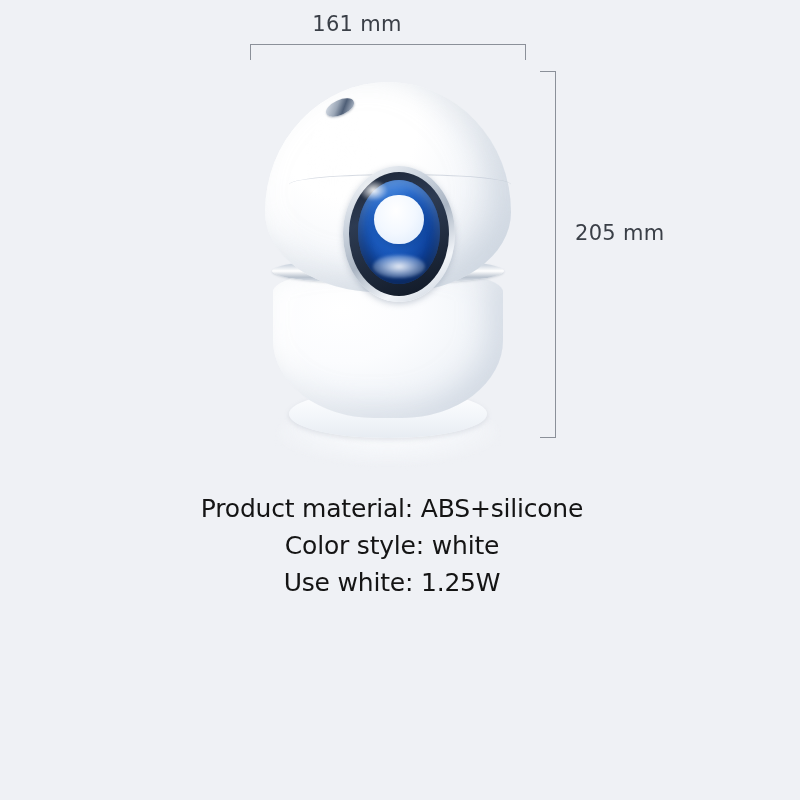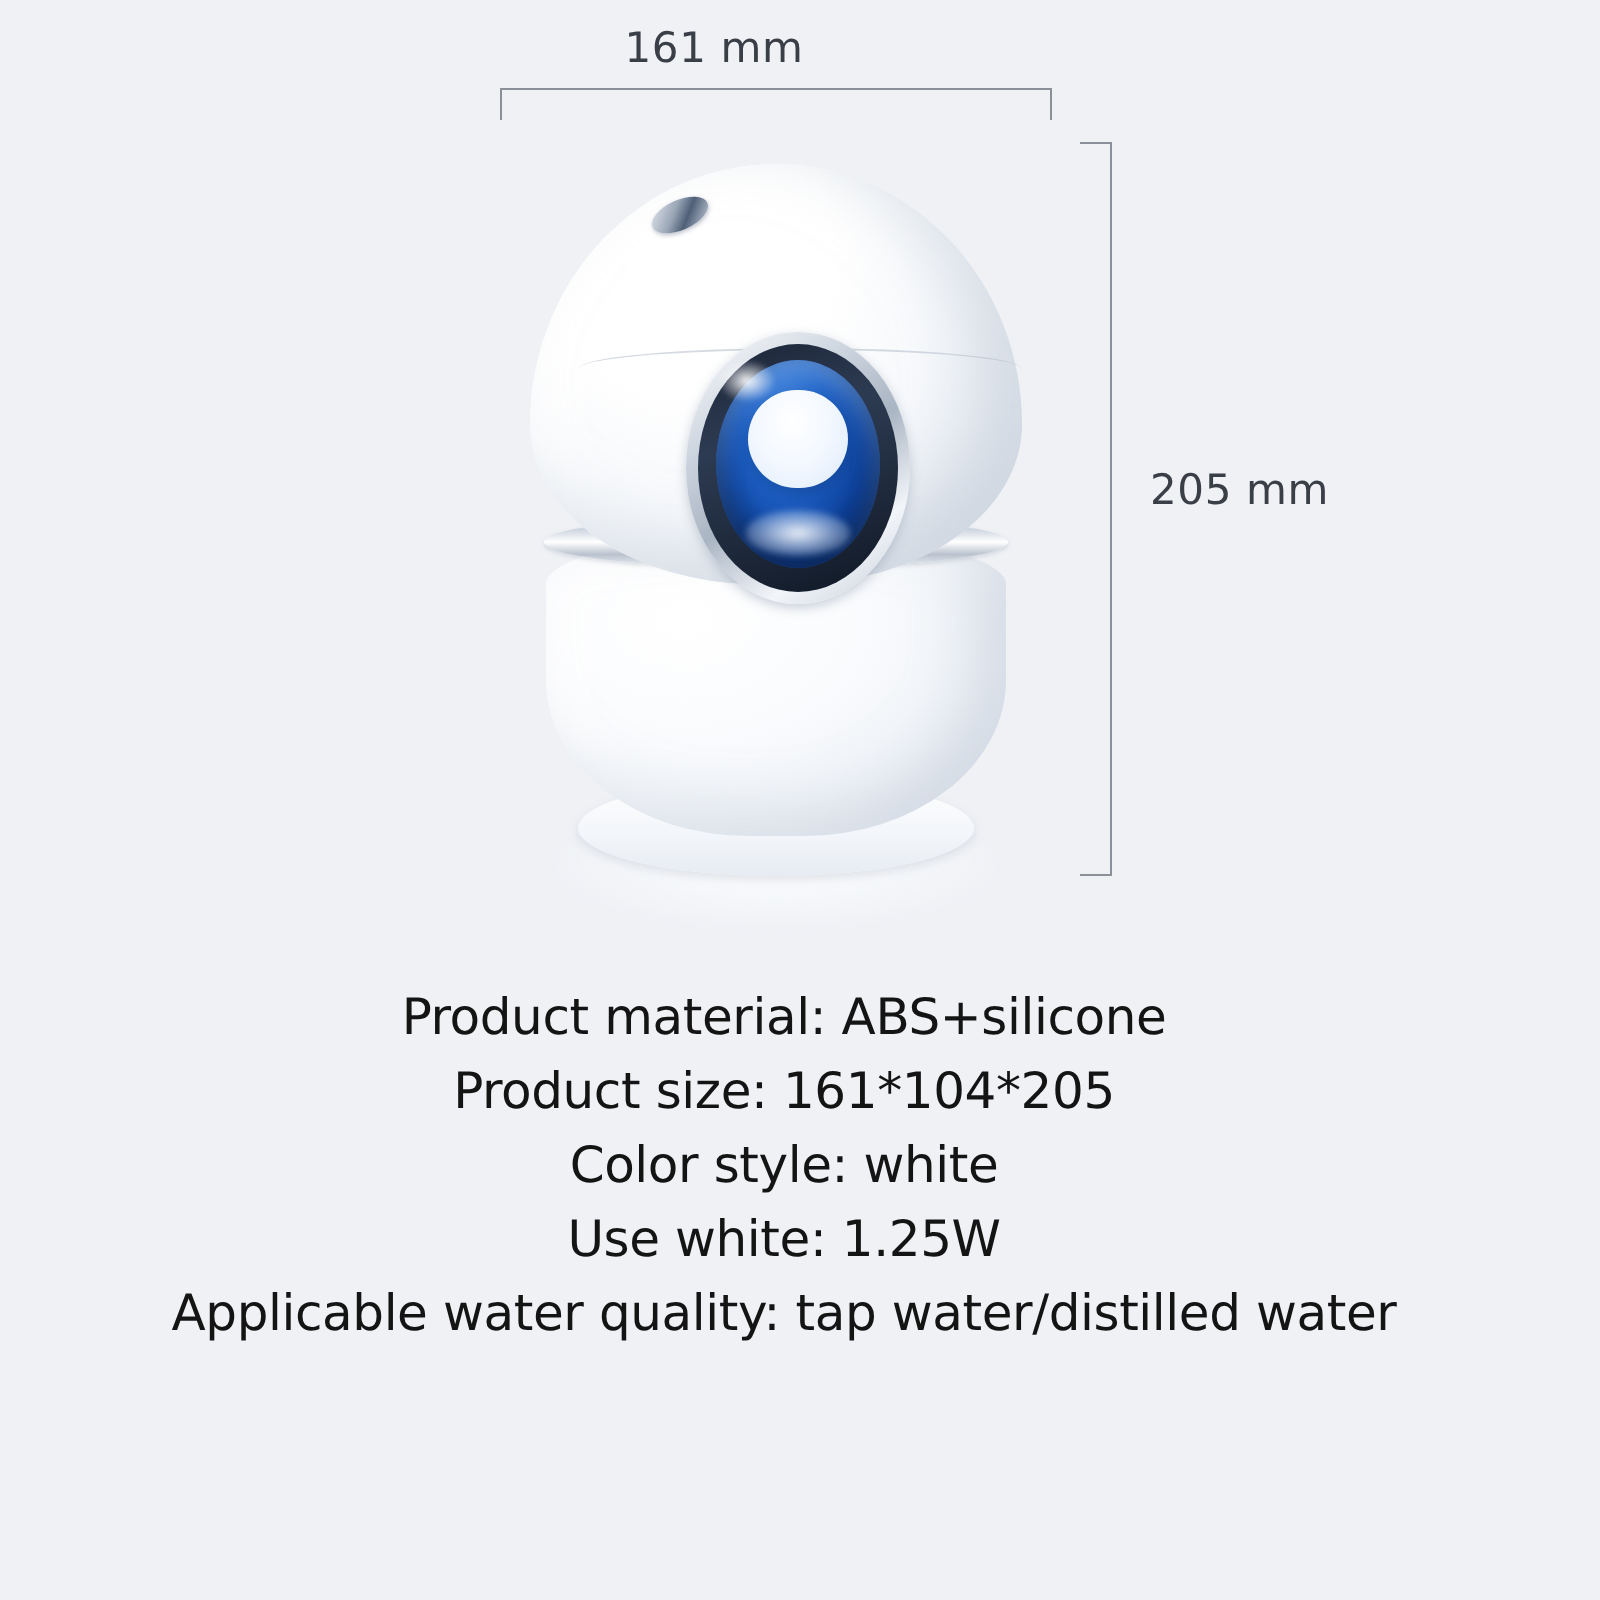--- a/index.html
+++ b/index.html
@@ -15,21 +15,21 @@
   
   .dim-label{
     position:absolute;
     color:#3a3f47;
     font-family:"DejaVu Sans", sans-serif;
     font-size:21px;
     letter-spacing:.3px;
     white-space:nowrap;
   }
   #width-label{ left:0; right:0; top:12px; text-align:center; transform:translateX(-43px); }
-  #height-label{ left:575px; top:233px;text-align:center; }
+  #height-label{ left:575px; top:221px;text-align:center; }
 
   
   #width-bracket{
     position:absolute;
     left:250px; top:44px;
     width:276px; height:16px;
     border:1px solid #8b9099;
     border-bottom:none;
     box-sizing:border-box;
   }
@@ -225,19 +225,17 @@
             <div class="nozzle-pool"></div>
           </div>
         </div>
         <div class="nozzle-glint"></div>
       </div>
     </div>
   </div>
 
   <div id="specs">
     <div class="spec-line">Product material: ABS+silicone</div>
-    <div class="spec-line">Product size: 161*104*205</div>
     <div class="spec-line">Color style: white</div>
     <div class="spec-line">Use white: 1.25W</div>
-    <div class="spec-line">Applicable water quality: tap water/distilled water</div>
   </div>
 
 </div>
 
 </body></html>

